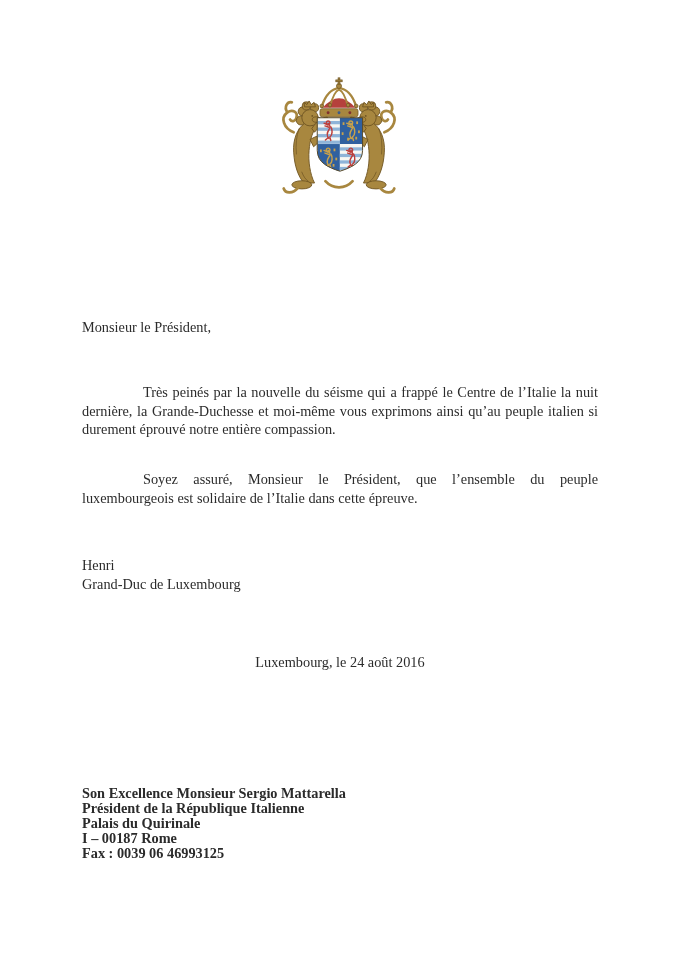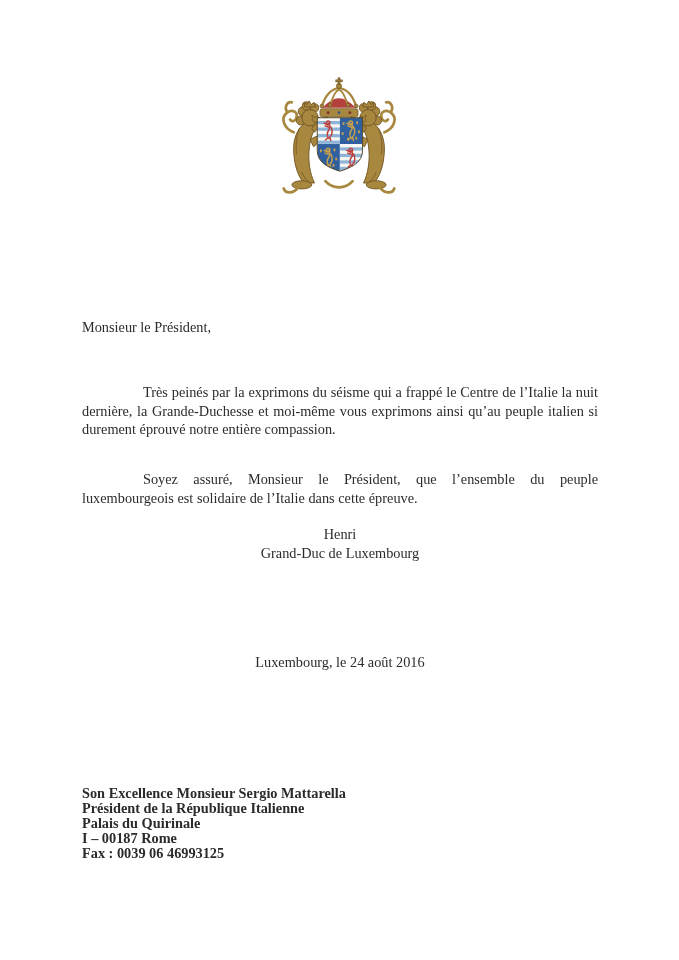--- a/index.html
+++ b/index.html
@@ -23,21 +23,21 @@
     white-space: nowrap;
   }
   .fill {
     text-align: justify;
     text-align-last: justify;
   }
   .indent { padding-left: 61px; }
   #salutation { left: 82px; top: 318px; }
   #para1 { left: 82px; top: 383px; width: 516px; }
   #para2 { left: 82px; top: 446px; width: 516px; margin-top: 24px; }
-  #signature { left: 82px; top: 525px; width: 516px; text-align: center; }
+  #signature { left: 82px; top: 556px; width: 516px; text-align: left; }
   #dateline { left: 82px; top: 653px; width: 516px; text-align: center; }
   #recipient { left: 82px; top: 786px; font-weight: bold; }
   .addr-line {
     font-size: 14.3px;
     line-height: 14.9px;
     white-space: nowrap;
   }
   #coat-of-arms {
     left: 271px;
     top: 76px;
@@ -176,21 +176,21 @@
       <rect class="crown-fill" x="54" y="36" width="42" height="9" rx="2.5"></rect>
       <circle class="jewel-r" cx="63" cy="40.5" r="1.6"></circle>
       <circle class="jewel-b" cx="75" cy="40.5" r="1.6"></circle>
       <circle class="jewel-r" cx="87" cy="40.5" r="1.6"></circle>
     </g>
   </svg>
 
   <div id="salutation" class="abs line">Monsieur le Président,</div>
 
   <div id="para1" class="abs">
-    <div class="line fill indent">Très peinés par la exprimons du séisme qui a frappé le Centre de l’Italie la nuit</div>
+    <div class="line fill indent">Très peinés par la nouvelle du séisme qui a frappé le Centre de l’Italie la nuit</div>
     <div class="line fill">dernière, la Grande-Duchesse et moi-même vous exprimons ainsi qu’au peuple italien si</div>
     <div class="line">durement éprouvé notre entière compassion.</div>
   </div>
 
   <div id="para2" class="abs">
     <div class="line fill indent">Soyez assuré, Monsieur le Président, que l’ensemble du peuple</div>
     <div class="line">luxembourgeois est solidaire de l’Italie dans cette épreuve.</div>
   </div>
 
   <div id="signature" class="abs">

